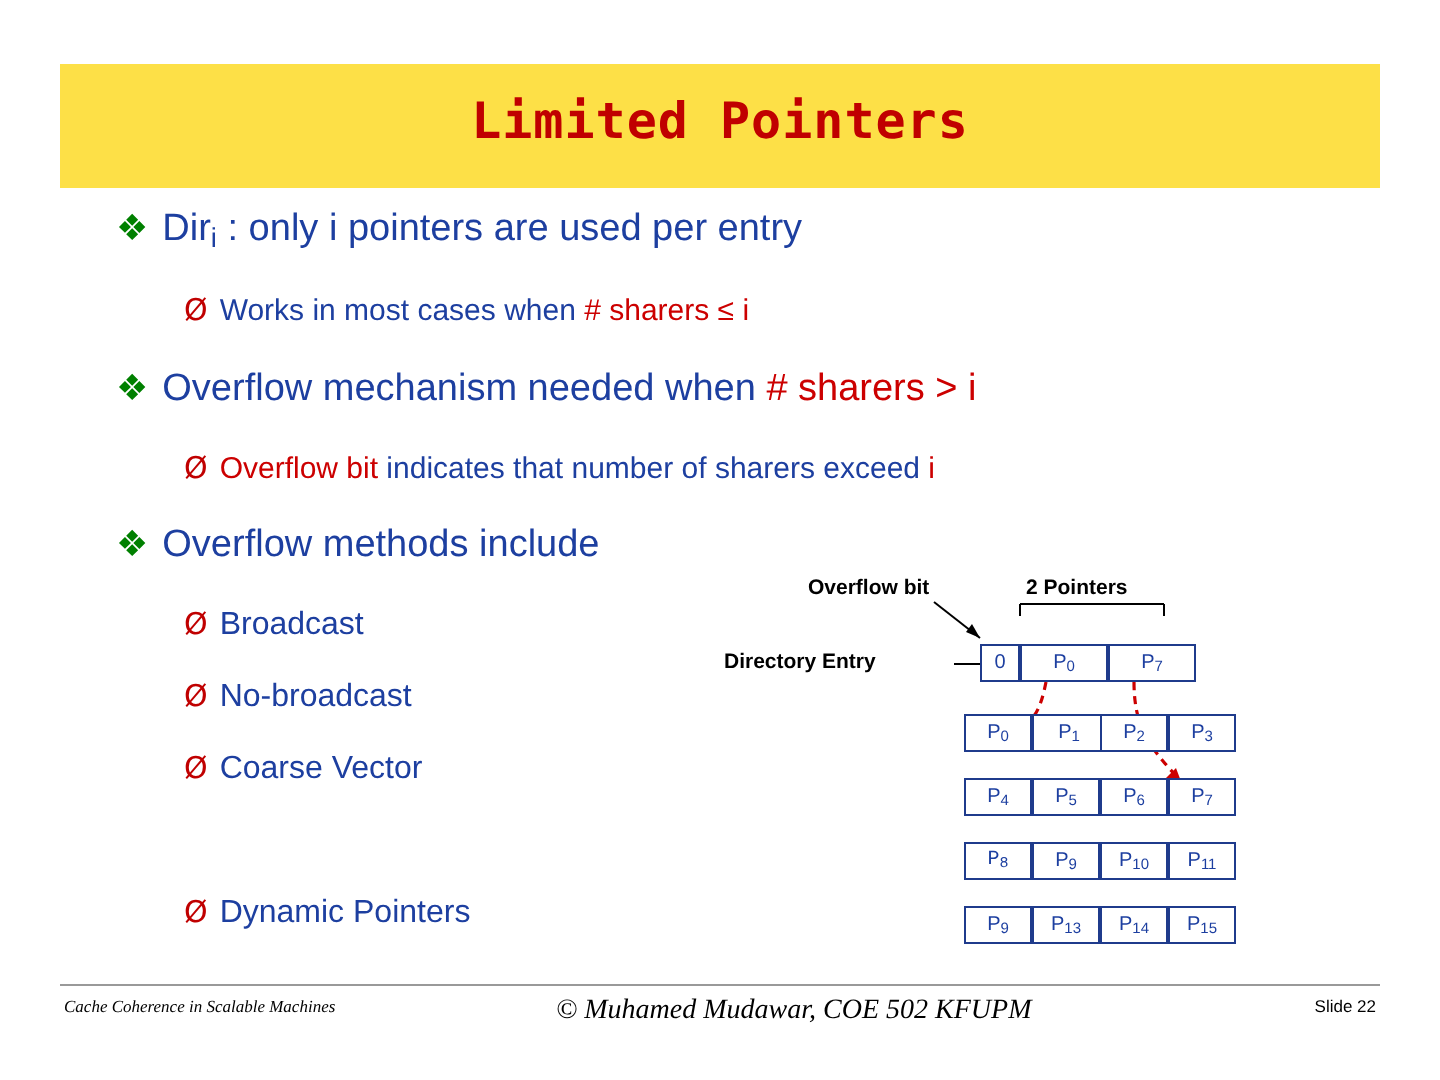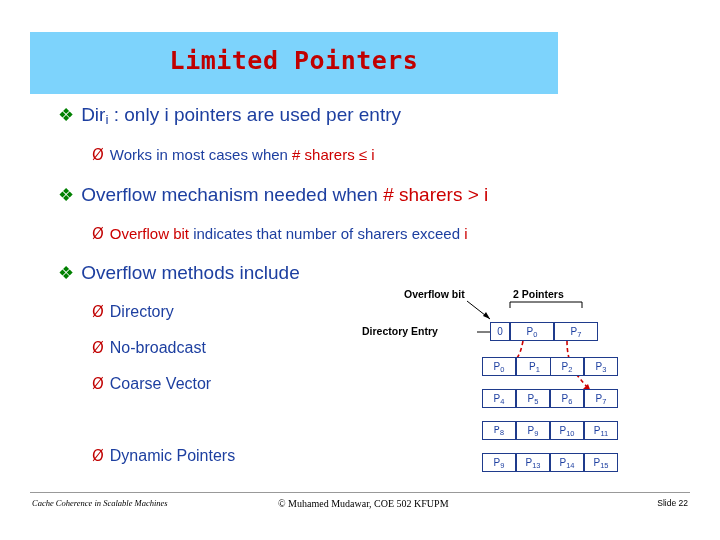--- a/index.html
+++ b/index.html
@@ -17,23 +17,23 @@
     position: relative;
     width: 720px;
     height: 540px;
     box-sizing: border-box;
     padding: 0;
   }
   .title-bar {
     position: absolute;
     left: 30px;
     top: 32px;
-    width: 528px;
+    width: 660px;
     height: 62px;
-    background: #7dd3fc;
+    background: #fde047;
     box-sizing: border-box;
   }
   .title-text {
     position: absolute;
     left: 0;
     right: 0;
     top: 14px;
     text-align: center;
     font-family: "DejaVu Sans Mono", monospace;
     font-size: 25px;
@@ -129,21 +129,22 @@
     font-family: "Liberation Serif", serif;
     font-style: italic;
     font-size: 8.5px;
     color: #000000;
   }
   .f-center {
     position: absolute;
     left: 248px;
     top: 5px;
     font-family: "Liberation Serif", serif;
-    font-size: 10px;
+    font-style: italic;
+    font-size: 14px;
     color: #000000;
   }
   .f-right {
     position: absolute;
     right: 2px;
     top: 5px;
     font-size: 8.5px;
     color: #000000;
   }
 </style>
@@ -172,21 +173,21 @@
 
     <div class="b2" style="left:62px; top:131px;">
       <span class="mark">Ø</span><span class="red">Overflow bit</span><span> indicates that number of sharers exceed </span><span class="red">i</span>
     </div>
 
     <div class="b1" style="left:28px; top:168px;">
       <span class="mark">❖</span><span>Overflow methods include</span>
     </div>
 
     <div class="b2" style="left:62px; top:209px; font-size:16px;">
-      <span class="mark">Ø</span><span>Directory</span>
+      <span class="mark">Ø</span><span>Broadcast</span>
     </div>
     <div class="b2" style="left:62px; top:245px; font-size:16px;">
       <span class="mark">Ø</span><span>No-broadcast</span>
     </div>
     <div class="b2" style="left:62px; top:281px; font-size:16px;">
       <span class="mark">Ø</span><span>Coarse Vector</span>
     </div>
     <div class="b2" style="left:62px; top:353px; font-size:16px;">
       <span class="mark">Ø</span><span>Dynamic Pointers</span>
     </div>

